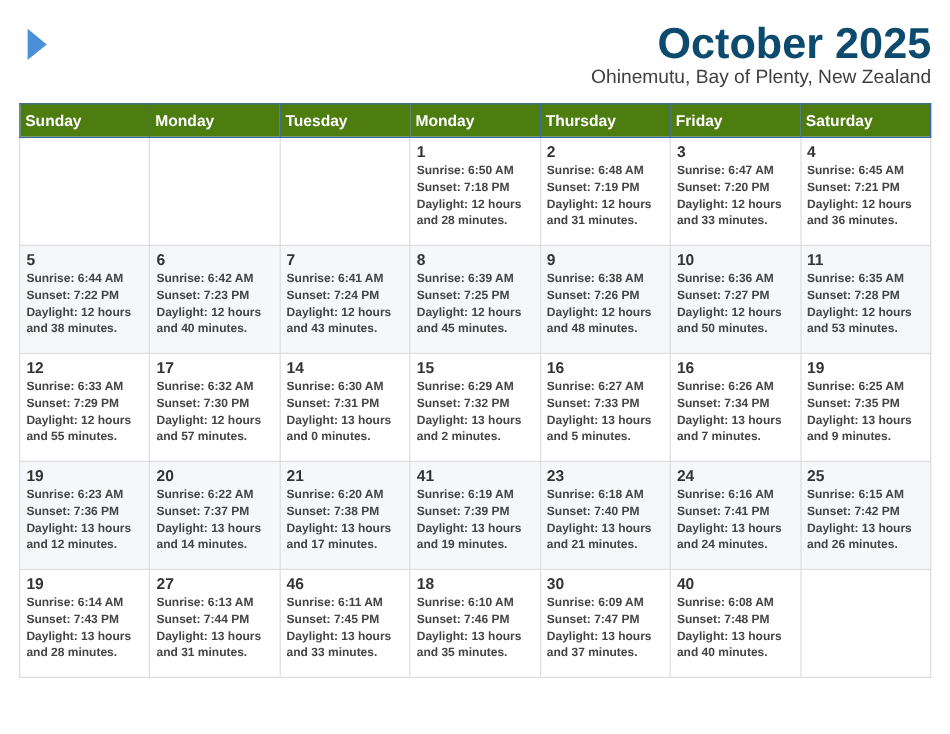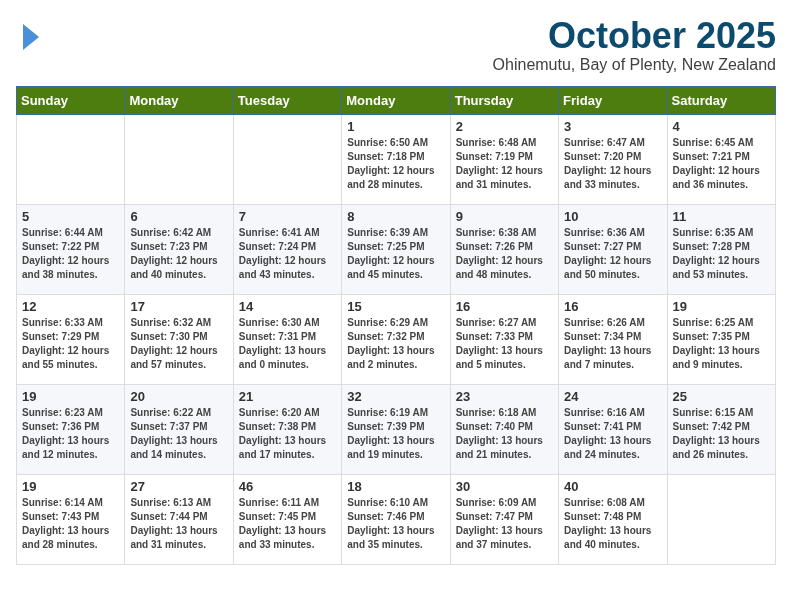--- a/index.html
+++ b/index.html
@@ -196,21 +196,21 @@
         </td>
         <td>
           <span class="day-number">20</span>
           <div class="day-info">Sunrise: 6:22 AM<br>Sunset: 7:37 PM<br>Daylight: 13 hours and 14 minutes.</div>
         </td>
         <td>
           <span class="day-number">21</span>
           <div class="day-info">Sunrise: 6:20 AM<br>Sunset: 7:38 PM<br>Daylight: 13 hours and 17 minutes.</div>
         </td>
         <td>
-          <span class="day-number">32</span>
+          <span class="day-number">41</span>
           <div class="day-info">Sunrise: 6:19 AM<br>Sunset: 7:39 PM<br>Daylight: 13 hours and 19 minutes.</div>
         </td>
         <td>
           <span class="day-number">23</span>
           <div class="day-info">Sunrise: 6:18 AM<br>Sunset: 7:40 PM<br>Daylight: 13 hours and 21 minutes.</div>
         </td>
         <td>
           <span class="day-number">24</span>
           <div class="day-info">Sunrise: 6:16 AM<br>Sunset: 7:41 PM<br>Daylight: 13 hours and 24 minutes.</div>
         </td>

